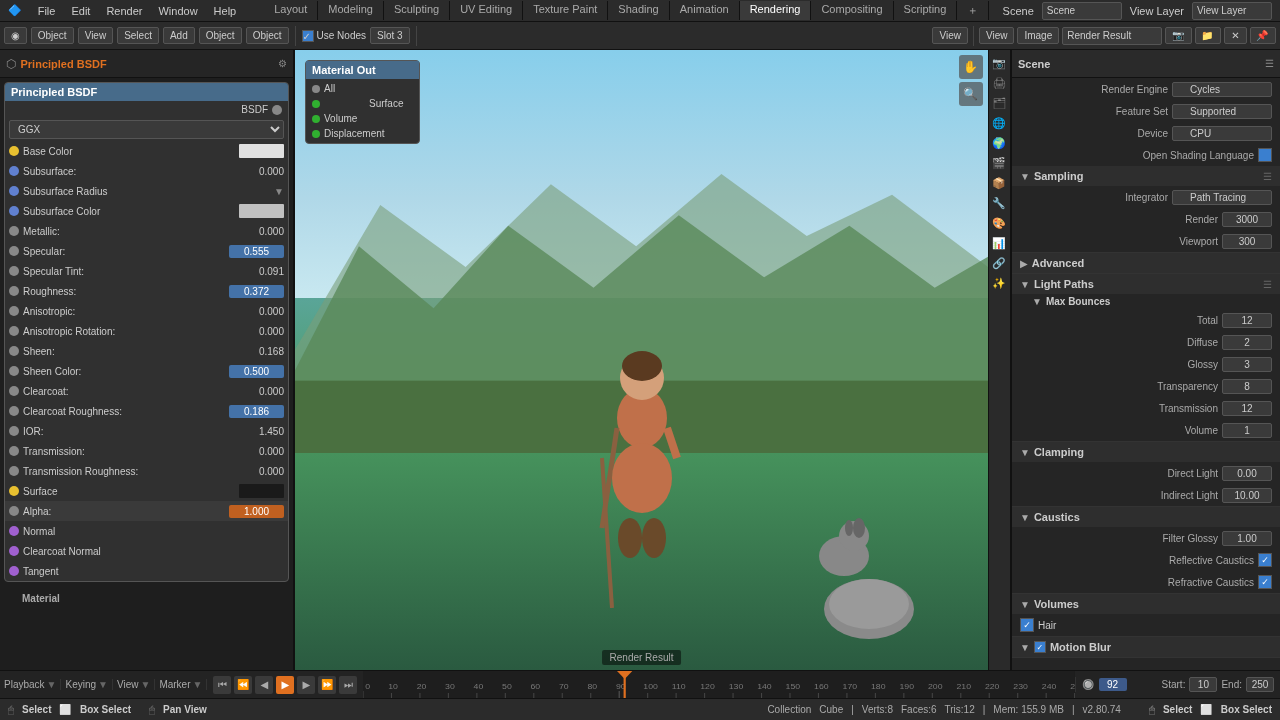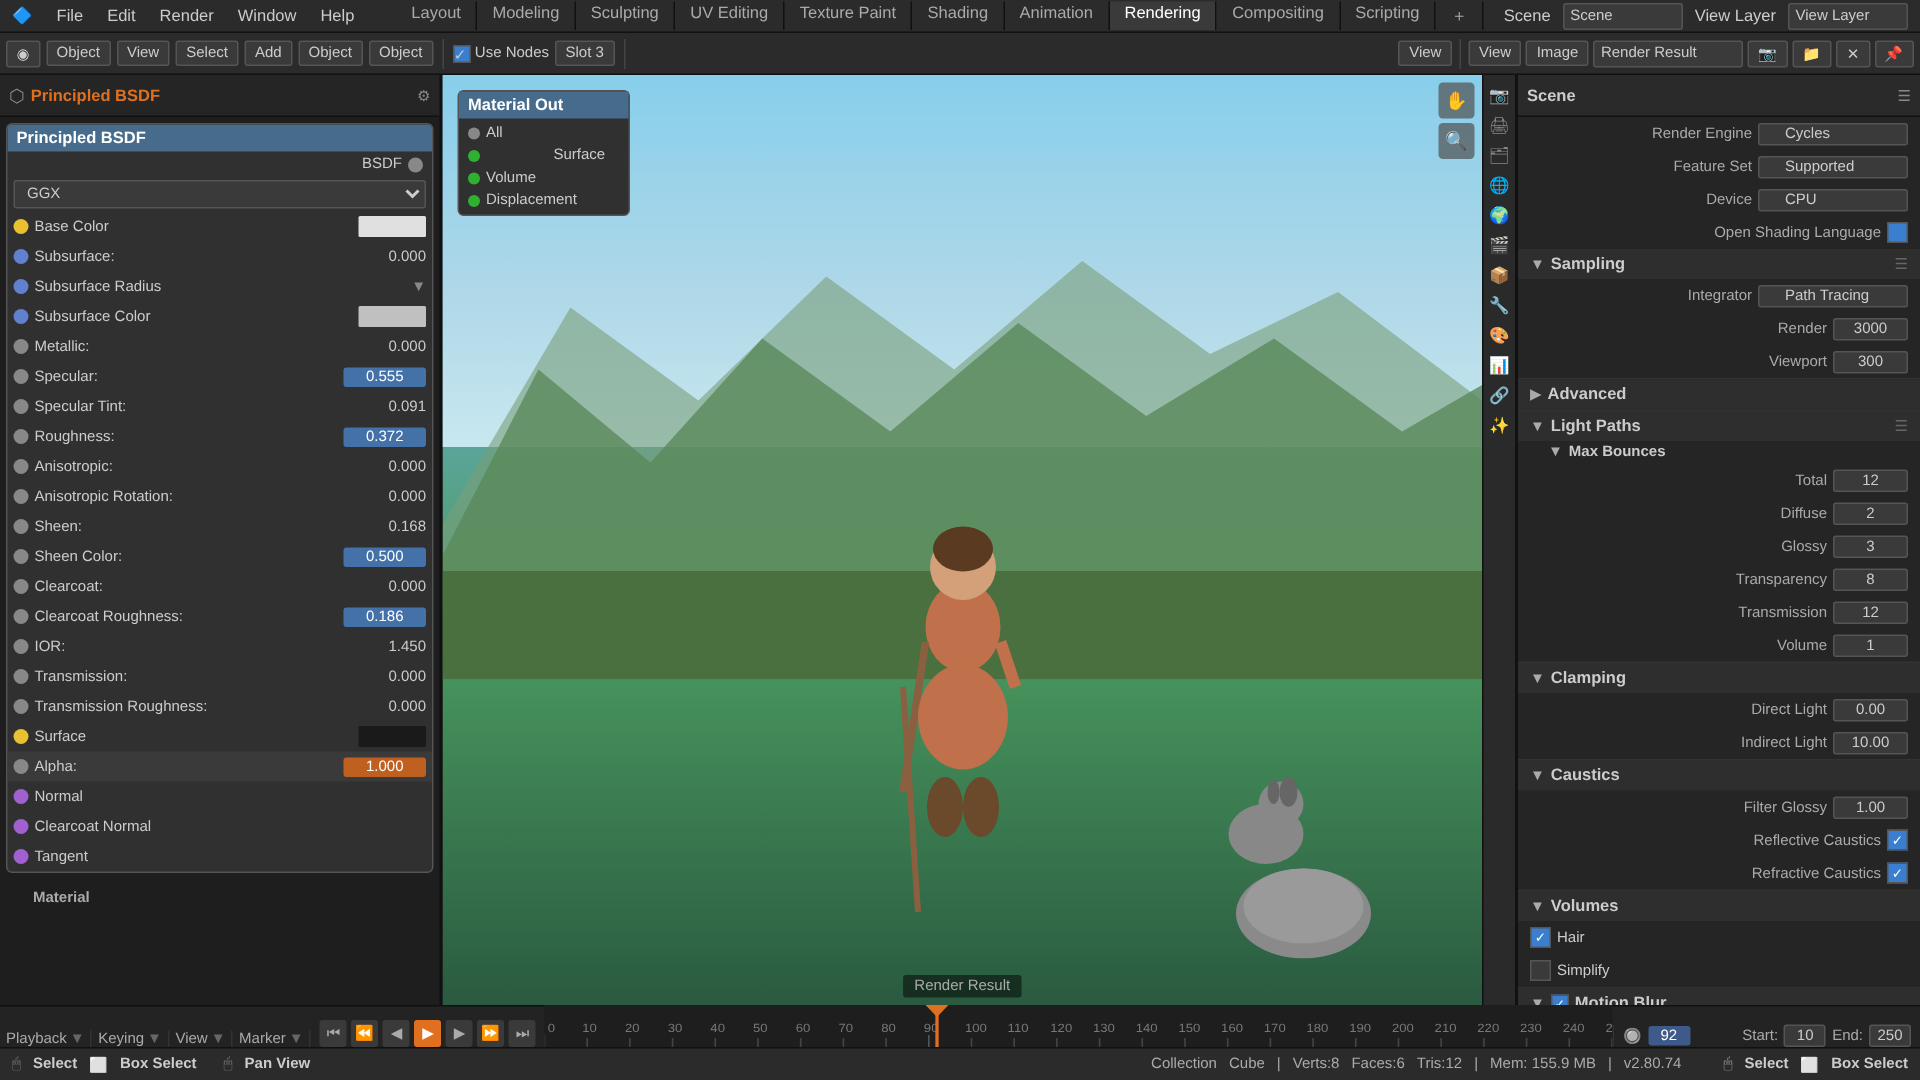--- a/index.html
+++ b/index.html
@@ -362,21 +362,21 @@
     .status-item { color: #aaa; }
     .status-item.bold { color: #ccc; font-weight: bold; }
 
     
     .timeline-bar {
       position: absolute;
       bottom: 22px; left: 0; right: 0;
       height: 28px;
       background: #232323;
       display: flex;
-      align-items: flex-end;
+      align-items: center;
       border-top: 1px solid #111;
     }
     .tl-btn {
       width: 18px; height: 18px;
       background: #3a3a3a;
       border: none;
       color: #aaa;
       font-size: 10px;
       cursor: pointer;
       display: flex;
@@ -851,24 +851,20 @@
 
       <div class="props-section">
         <div class="props-section-header">
           <span class="props-section-toggle">▼</span>
           <span class="props-section-title">Volumes</span>
         </div>
         <div>
           <div class="props-row">
             <div class="props-checkbox" style="background:#3a7fcf; width:14px; height:14px; border:1px solid #555; display:flex; align-items:center; justify-content:center; font-size:9px; color:#fff;">✓</div>
             <span style="font-size:10px; color:#ccc;">Hair</span>
-          </div>
-          <div class="props-row">
-            <div class="props-checkbox" style="background:#3a3a3a; width:14px; height:14px; border:1px solid #555;"></div>
-            <span style="font-size:10px; color:#ccc;">Simplify</span>
           </div>
         </div>
       </div>
 
       <div class="props-section">
         <div class="props-section-header">
           <span class="props-section-toggle">▼</span>
           <div class="props-checkbox" style="background:#3a7fcf; width:12px; height:12px; border:1px solid #555; display:flex; align-items:center; justify-content:center; font-size:8px; color:#fff;">✓</div>
           <span class="props-section-title">Motion Blur</span>
         </div>

